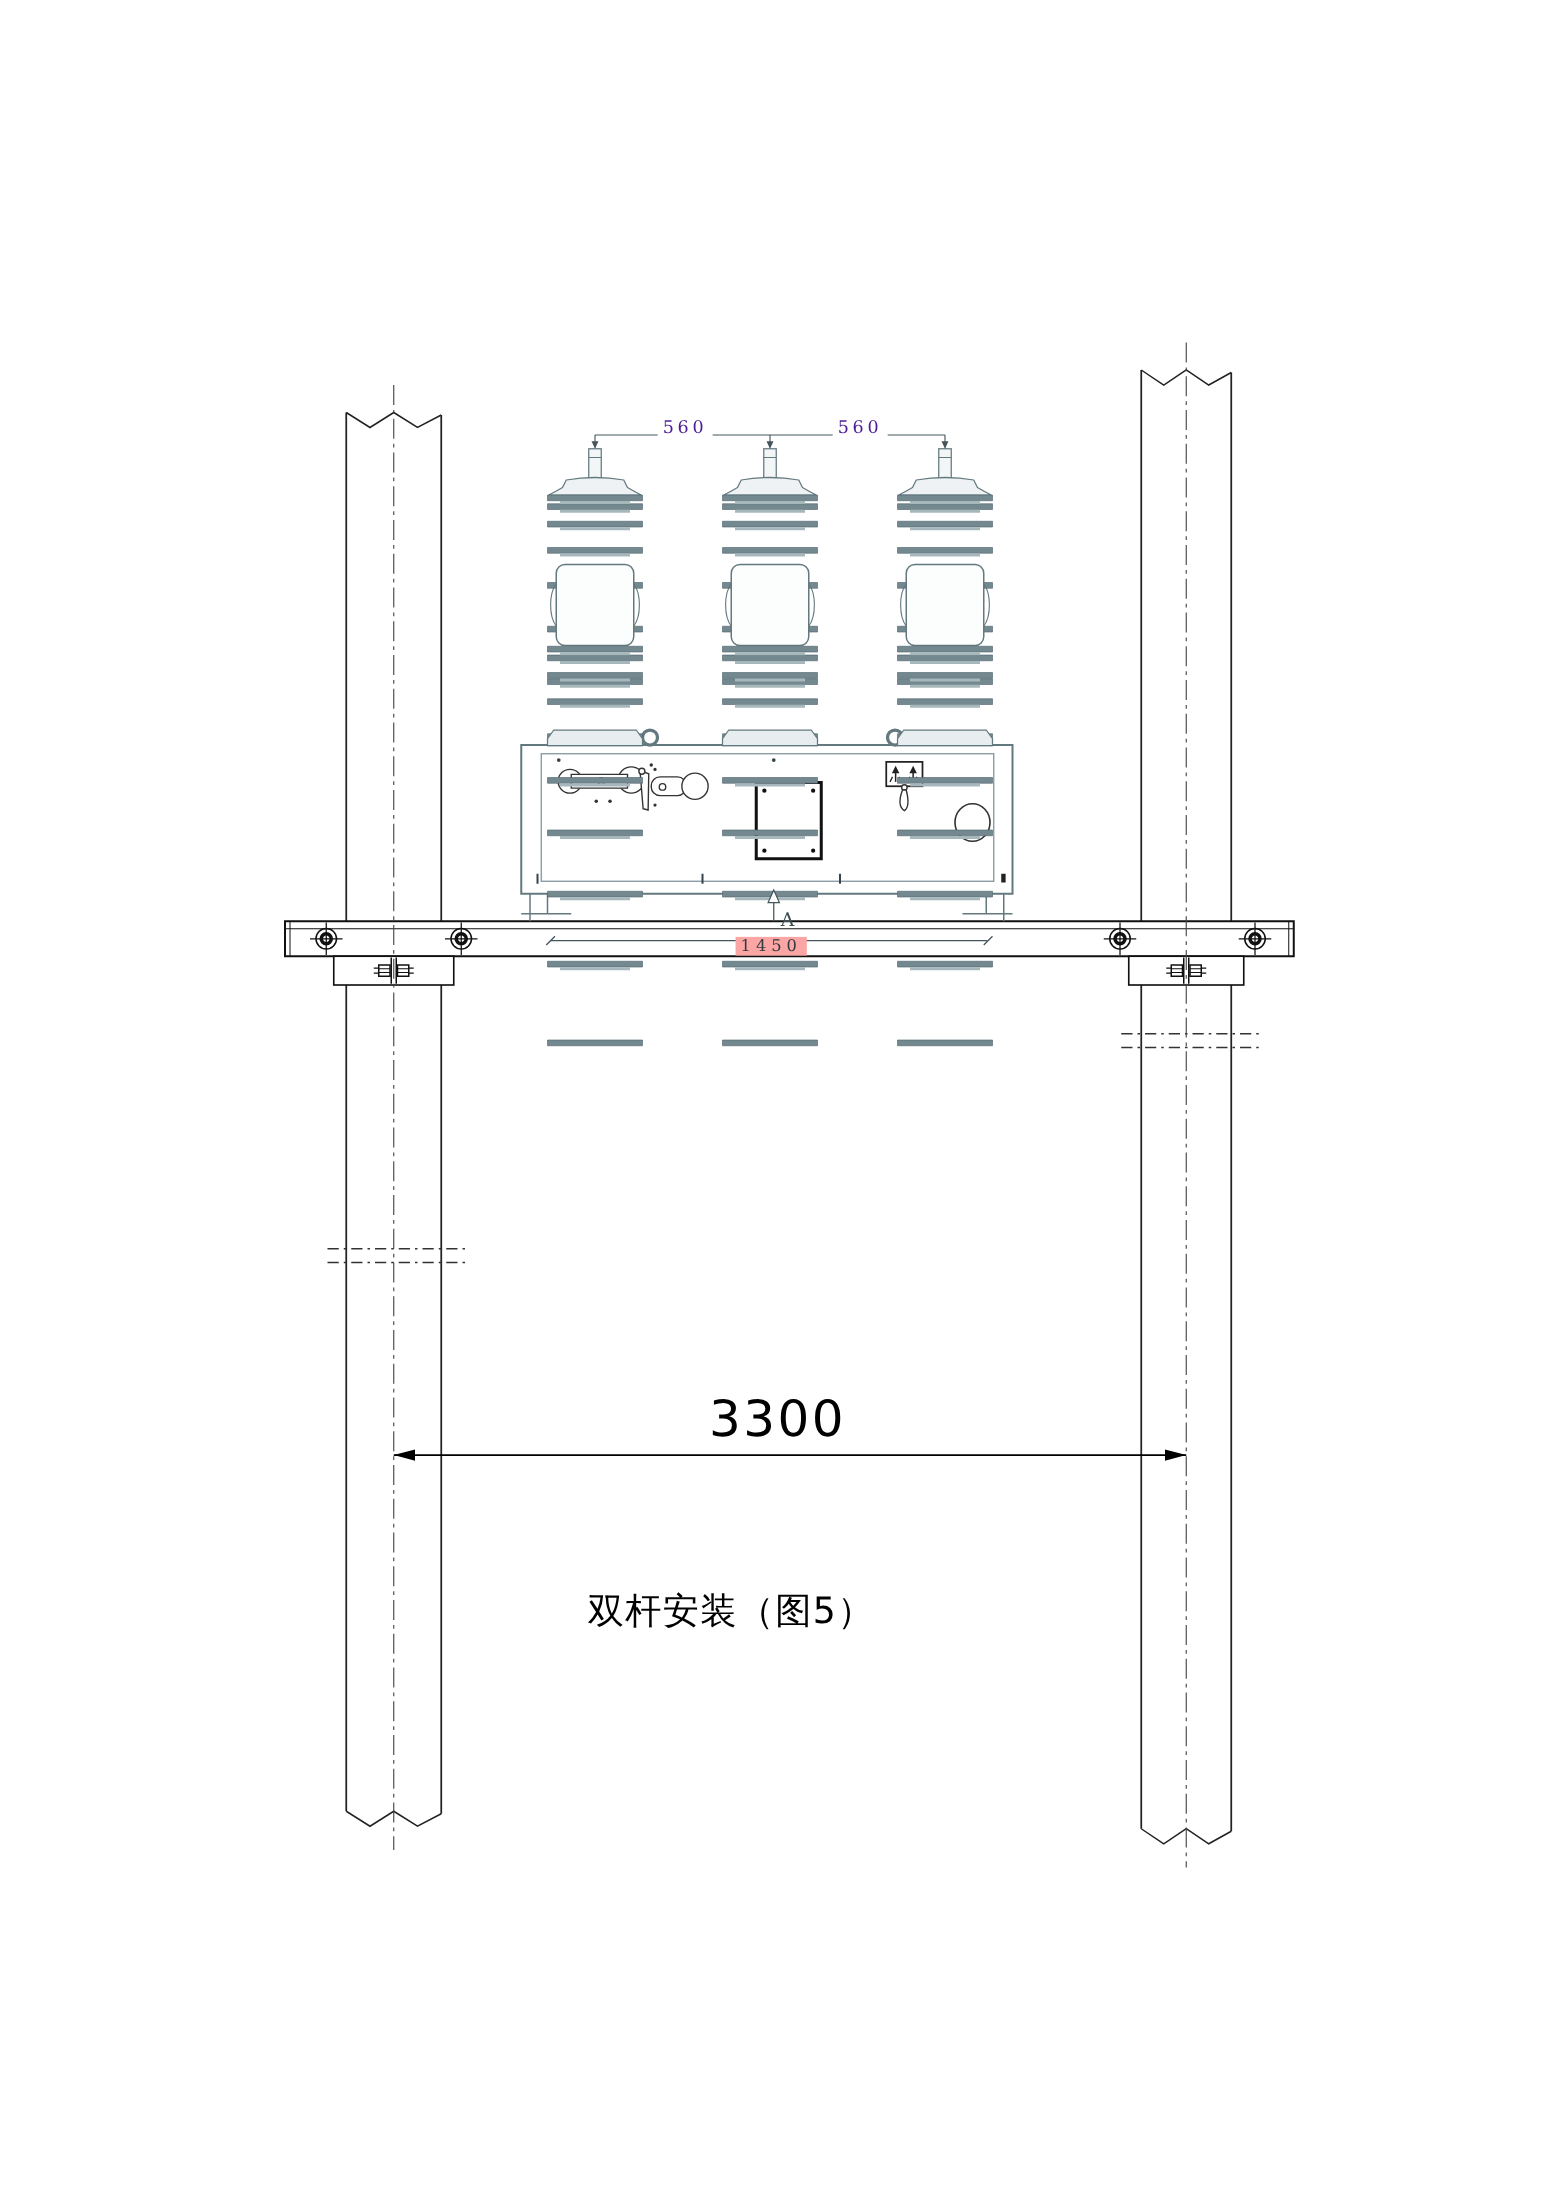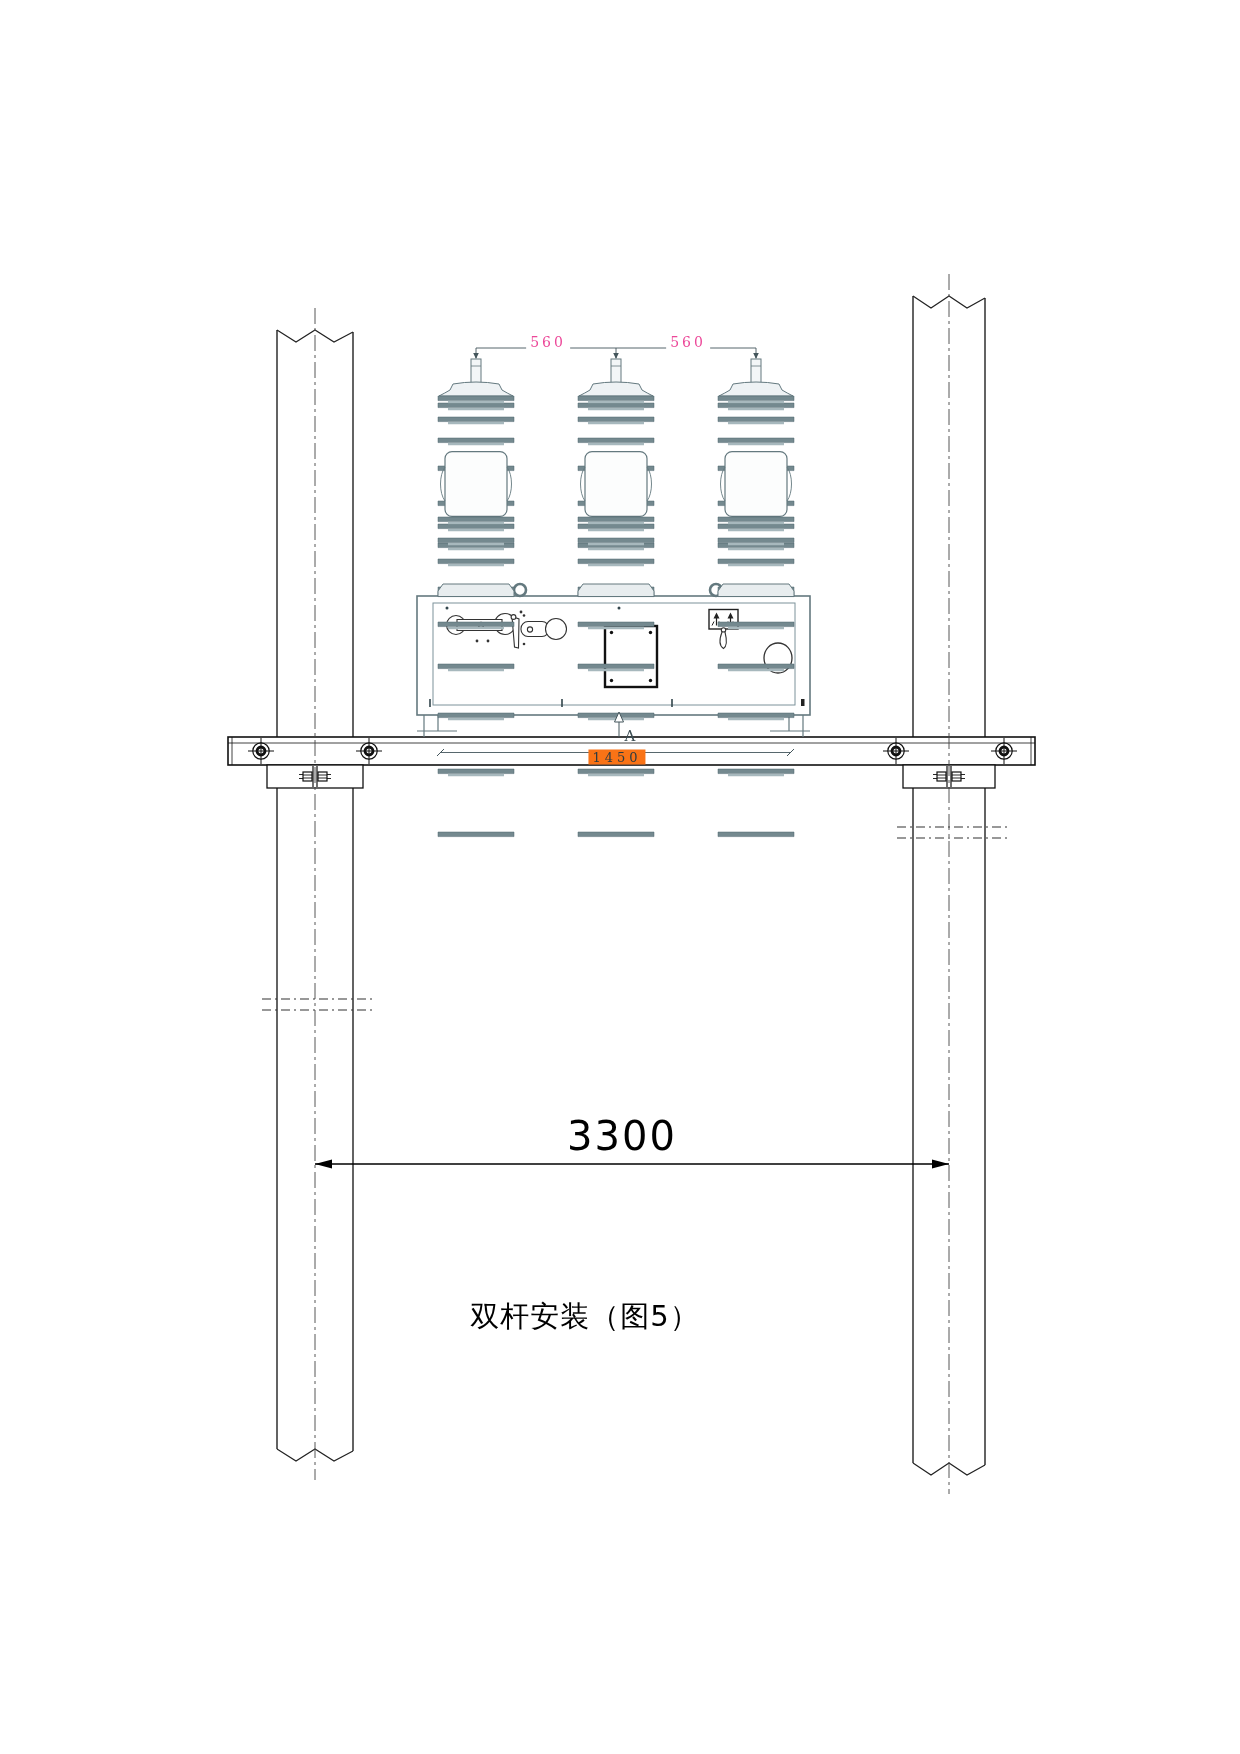--- a/index.html
+++ b/index.html
@@ -1,26 +1,26 @@
 <!DOCTYPE html>
 <html><head>
 <meta charset="utf-8">
 <style>
   html,body{margin:0;padding:0;background:#fff;}
   body{width:1240px;height:1754px;position:relative;font-family:"Liberation Sans",sans-serif;}
   .canvas{position:absolute;inset:0;width:1240px;height:1754px;background:#fff;overflow:hidden;}
   svg.draw{position:absolute;left:0;top:0;width:1240px;height:1754px;}
   .lbl{position:absolute;transform:translate(-50%,-50%);white-space:nowrap;user-select:none;}
   .dim-top{font-family:"DejaVu Serif","Liberation Serif",serif;font-size:14px;letter-spacing:3px;
-           color:#ec4899;background:#fff;padding:0 4px;}
+           color:#4c1d95;background:#fff;padding:0 4px;}
   .dim-beam{font-family:"DejaVu Serif","Liberation Serif",serif;font-size:13px;letter-spacing:4px;
-           color:#2e3b40;background:#f97316;padding:0 4px;}
+           color:#2e3b40;background:#fca5a5;padding:0 4px;}
   .sec-mark{font-family:"DejaVu Serif","Liberation Serif",serif;font-size:15px;color:#3d4e54;}
   .dim-big{font-family:"DejaVu Sans","Liberation Sans",sans-serif;font-size:40px;letter-spacing:2px;color:#000;}
-  .caption{font-family:"DejaVu Sans","Liberation Sans",sans-serif;font-size:29px;letter-spacing:1px;color:#000;margin-top:28px;}
+  .caption{font-family:"DejaVu Sans","Liberation Sans",sans-serif;font-size:29px;letter-spacing:1px;color:#000;}
 </style>
 </head>
 <body>
 
 <div class="canvas">
 
 <svg class="draw" viewBox="0 0 1240 1754">
   <defs>
 
     <g id="ins">

